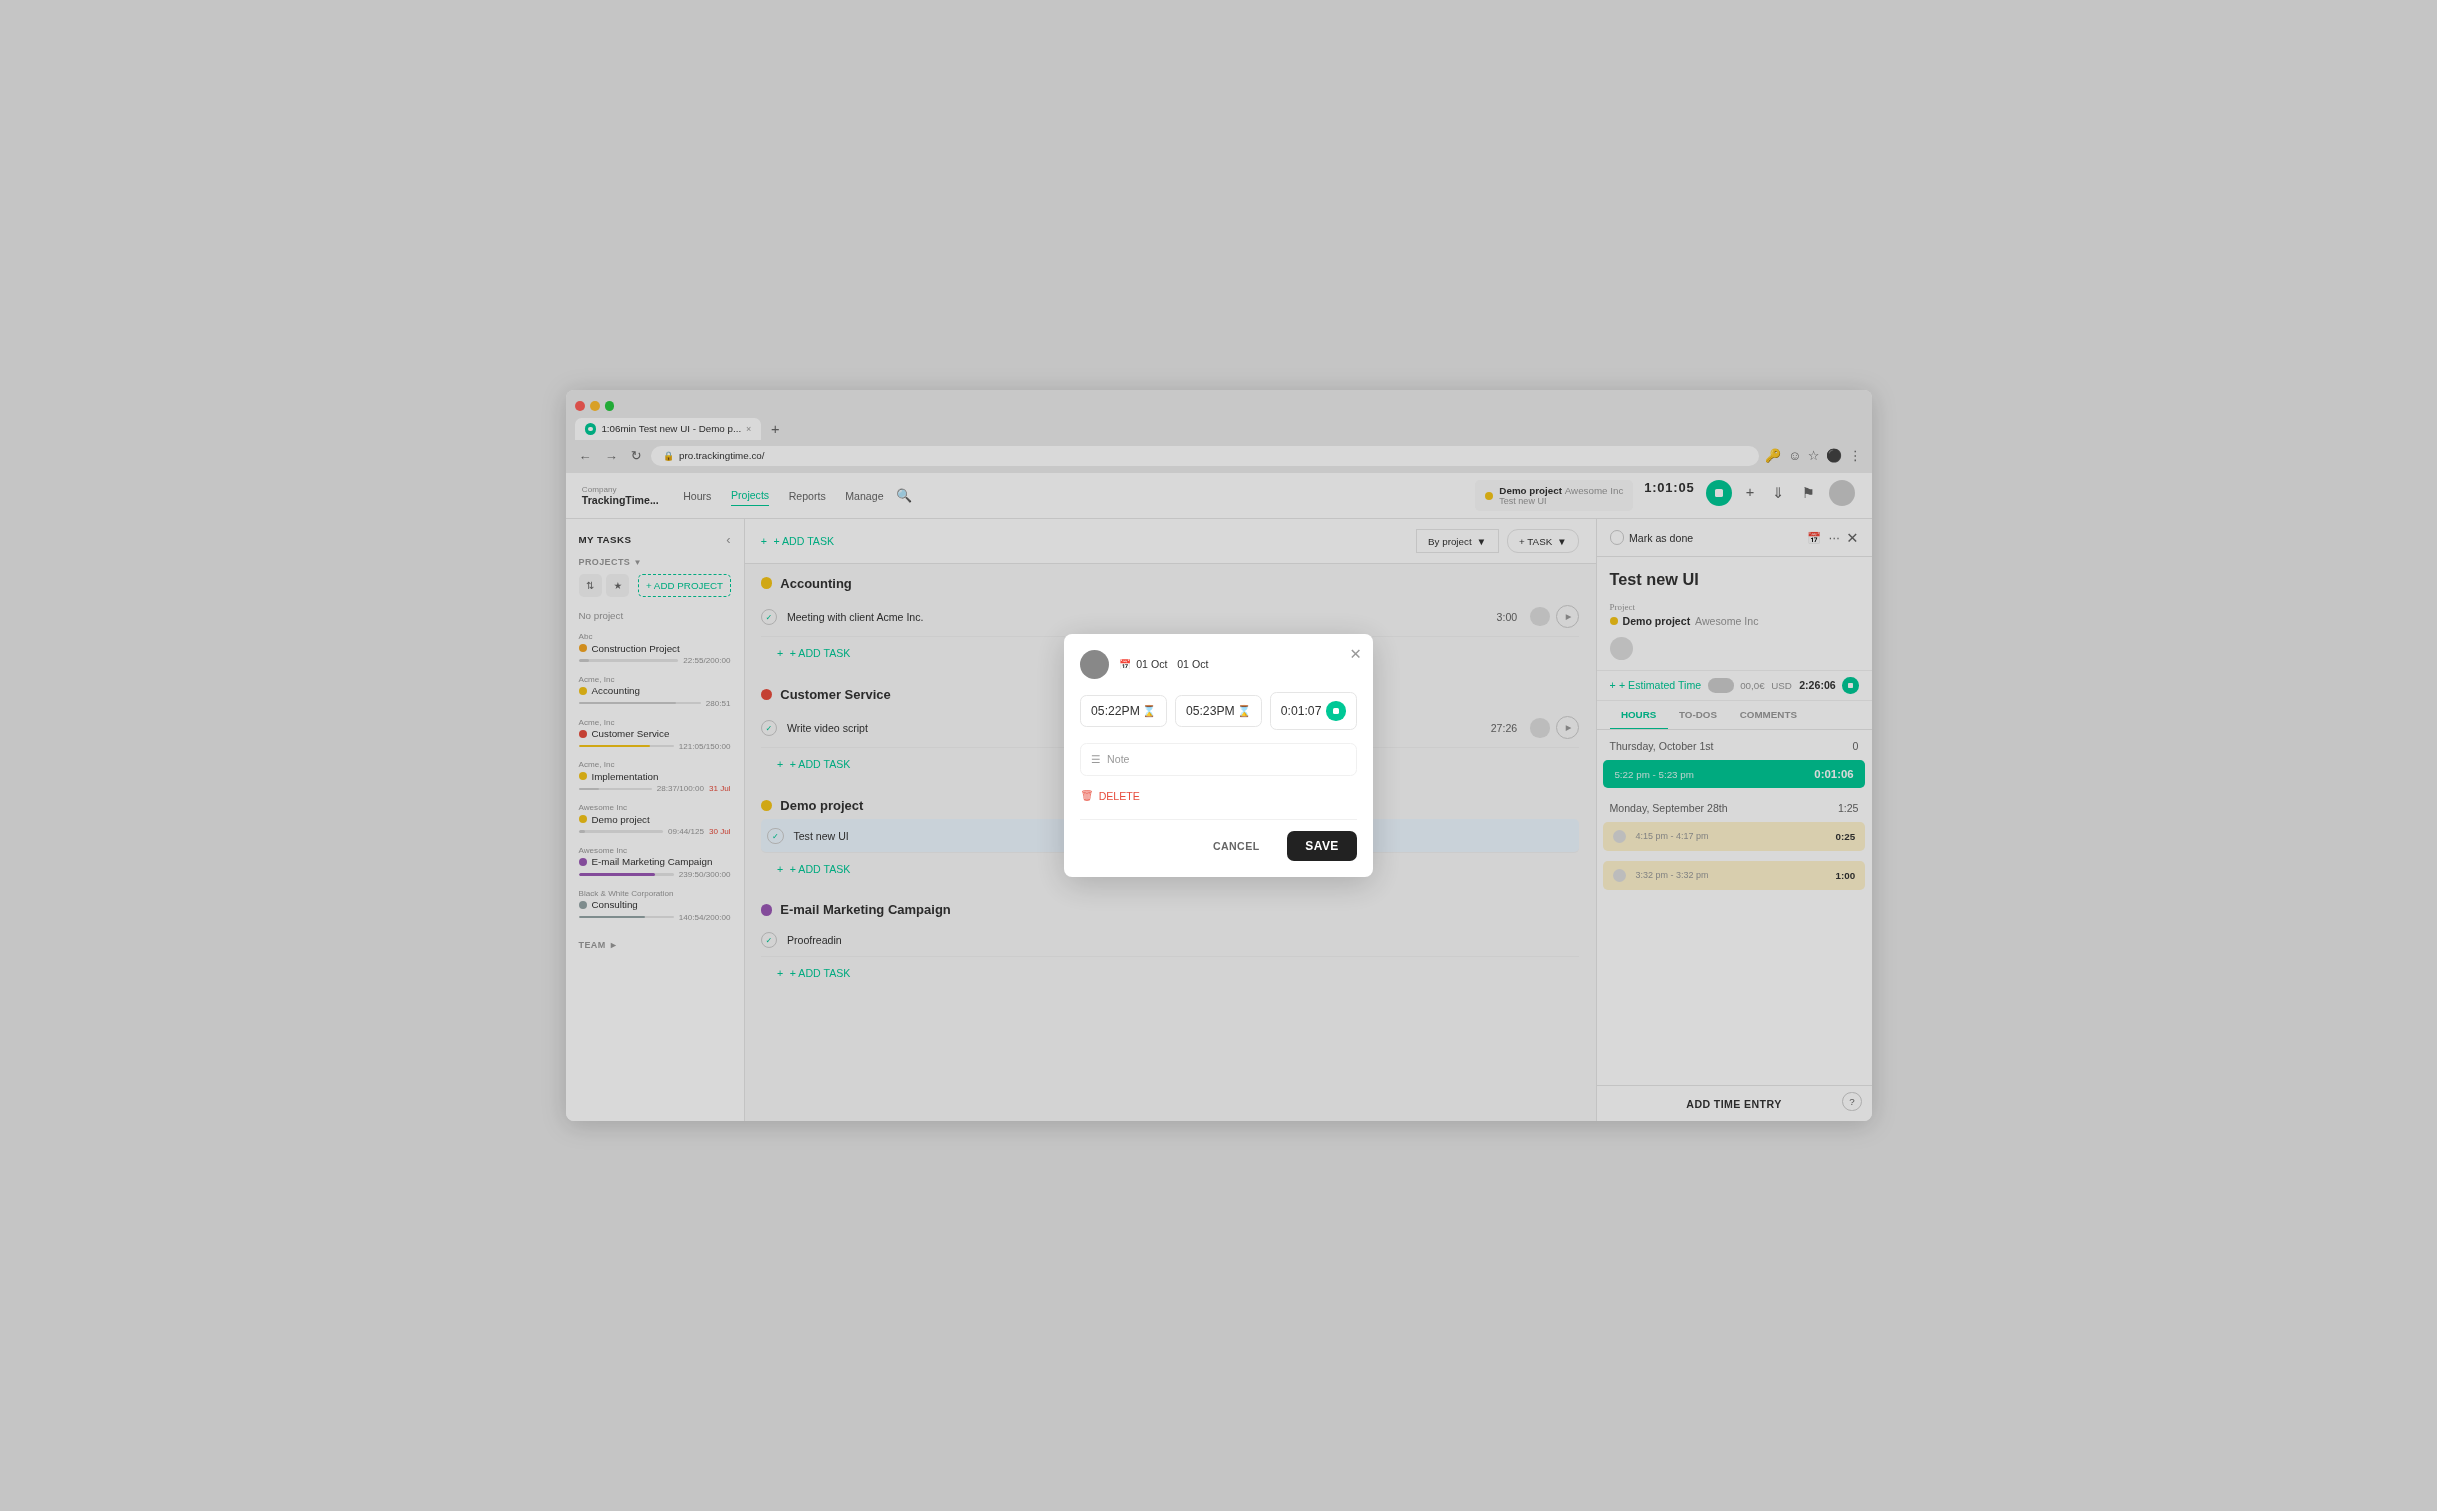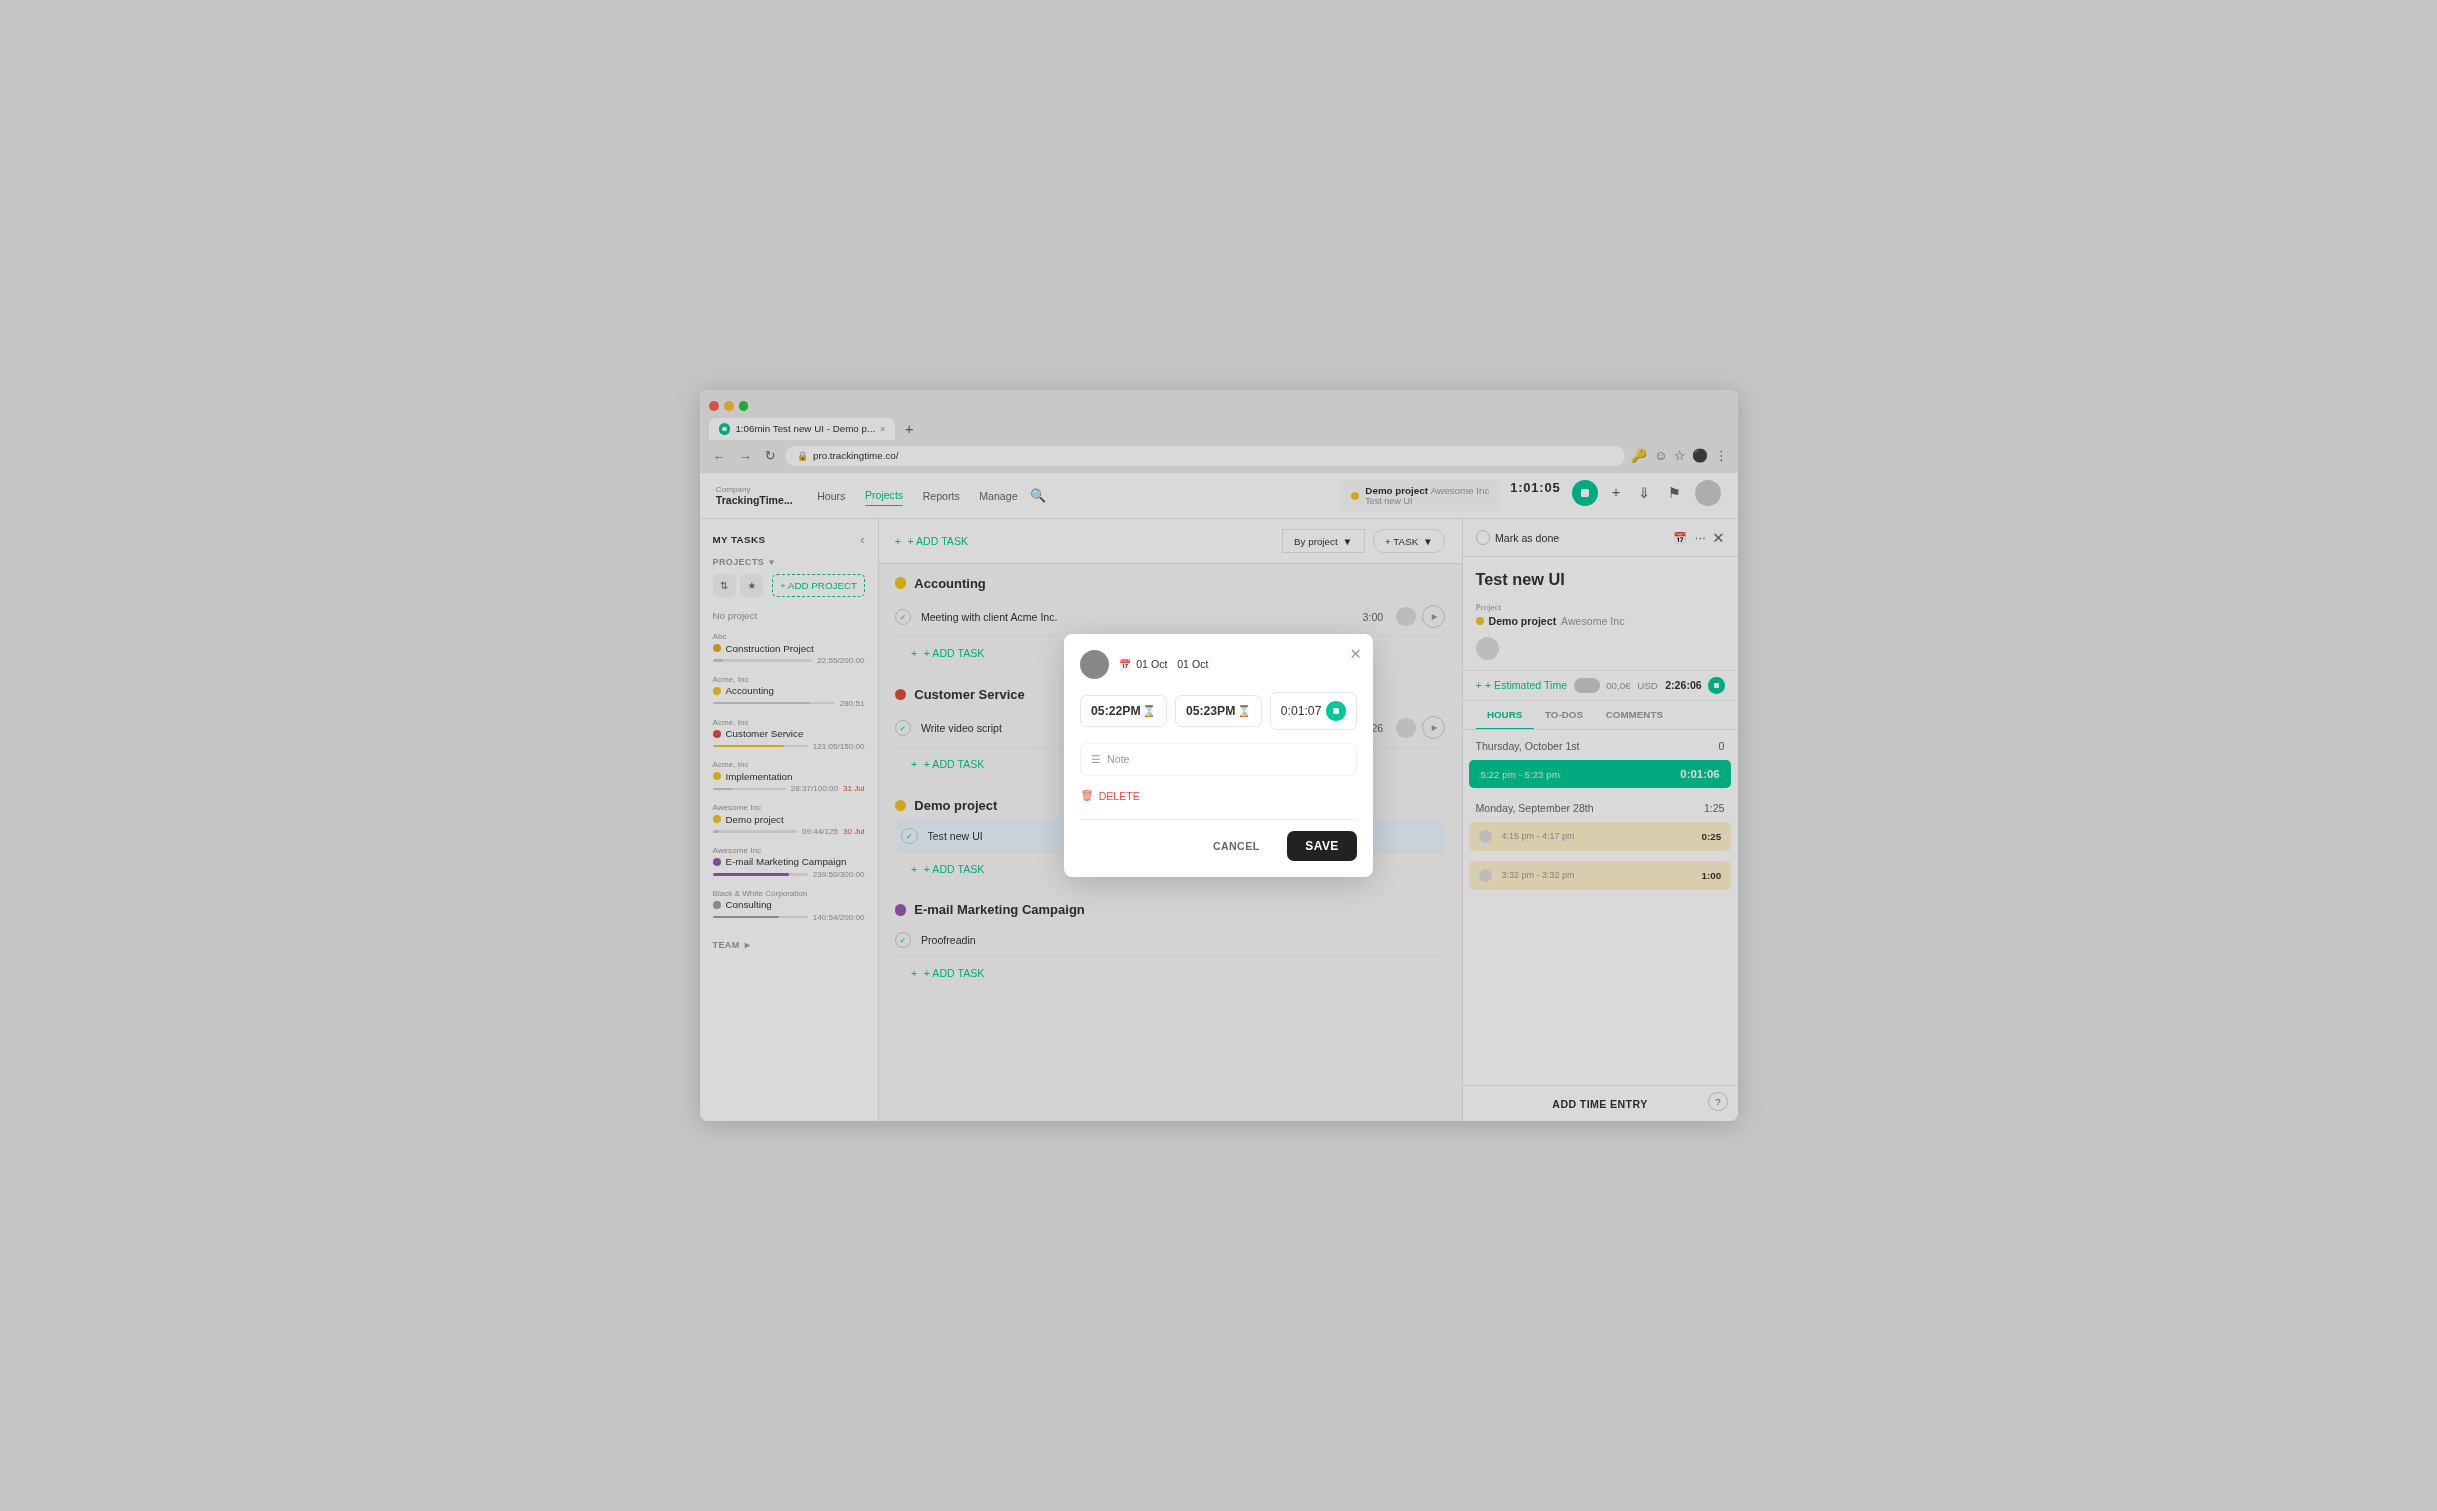--- a/index.html
+++ b/index.html
@@ -1,18 +1,18 @@
 <!DOCTYPE html>
 <html style="font-size:13px"><head>
   <meta charset="utf-8">
   <style>
     * { box-sizing: border-box; margin: 0; padding: 0; }
     body { font-family: -apple-system, BlinkMacSystemFont, 'Segoe UI', sans-serif; background: #e8e8e8; display: flex; justify-content: center; align-items: center; min-height: 100vh; }
     
-    .browser-window { width: 1038px; height: 731px; background: #fff; border-radius: 8.1px; box-shadow: 0 3.3px 26px rgba(0,0,0,0.18); overflow: hidden; display: flex; flex-direction: column; }
+    .browser-window { width: 1306px; height: 731px; background: #fff; border-radius: 8.1px; box-shadow: 0 3.3px 26px rgba(0,0,0,0.18); overflow: hidden; display: flex; flex-direction: column; }
     
     
     .browser-chrome { background: #ebebeb; padding: 6.5px 9.8px 0; }
     .browser-dots { display: flex; gap: 4.9px; padding: 4.9px 0 6.5px; }
     .dot { width: 9.8px; height: 9.8px; border-radius: 50%; }
     .dot-red { background: #ff5f57; }
     .dot-yellow { background: #febc2e; }
     .dot-green { background: #28c840; }
     .browser-tabs { display: flex; align-items: center; gap: 3.3px; }
     .browser-tab { background: #fff; border-radius: 6.5px 6.5px 0 0; padding: 4.9px 9.8px; font-size: 9.8px; color: #333; display: flex; align-items: center; gap: 4.9px; min-width: 130px; }
@@ -149,21 +149,21 @@
     
     .modal-overlay { position: fixed; top: 0; left: 0; right: 0; bottom: 0; background: rgba(0,0,0,0.15); display: flex; align-items: center; justify-content: center; z-index: 100; }
     .modal { background: #fff; border-radius: 8.1px; width: 309px; box-shadow: 0 6.5px 32.5px rgba(0,0,0,0.18); padding: 16.3px; position: relative; }
     .modal-close { position: absolute; top: 11.4px; right: 11.4px; background: none; border: none; font-size: 14.6px; color: #999; cursor: pointer; }
     .modal-row { display: flex; align-items: center; gap: 9.8px; margin-bottom: 13px; }
     .modal-avatar { width: 29px; height: 29px; background: #888; border-radius: 50%; flex-shrink: 0; }
     .modal-date-row { display: flex; gap: 9.8px; flex: 1; }
     .modal-date { display: flex; align-items: center; gap: 4.9px; font-size: 10.6px; color: #333; }
     .modal-date-icon { font-size: 9.8px; color: #999; }
     .time-fields { display: flex; gap: 8.1px; align-items: center; margin-bottom: 13px; }
-    .time-field { flex: 1; border: 0.8px solid #e5e5e5; border-radius: 6.5px; padding: 8.1px 9.8px; font-size: 12.2px; font-weight: 700; color: #333; display: flex; align-items: center; justify-content: space-between; }
+    .time-field { flex: 1; border: 0.8px solid #e5e5e5; border-radius: 6.5px; padding: 8.1px 9.8px; font-size: 12.2px; font-weight: 400; color: #333; display: flex; align-items: center; justify-content: space-between; }
     .time-field-icon { font-size: 11.4px; color: #ccc; }
     .duration-field { flex: 1; border: 0.8px solid #e5e5e5; border-radius: 6.5px; padding: 8.1px 9.8px; font-size: 12.2px; font-weight: 500; color: #333; display: flex; align-items: center; justify-content: space-between; }
     .duration-stop { width: 19.5px; height: 19.5px; background: #00c896; border-radius: 50%; display: flex; align-items: center; justify-content: center; flex-shrink: 0; }
     .duration-stop::after { content: ''; width: 6.5px; height: 6.5px; background: white; border-radius: 1.6px; }
     .note-field { border: 0.8px solid #f0f0f0; border-radius: 6.5px; padding: 9.8px; font-size: 10.6px; color: #999; margin-bottom: 13px; display: flex; align-items: center; gap: 6.5px; }
     .delete-row { display: flex; align-items: center; gap: 4.9px; color: #e74c3c; font-size: 10.6px; margin-bottom: 16.3px; cursor: pointer; }
     .modal-footer { display: flex; justify-content: flex-end; gap: 9.8px; border-top: 0.8px solid #f0f0f0; padding-top: 11.4px; }
     .cancel-btn { padding: 8.1px 18px; border: none; background: none; font-size: 10.6px; font-weight: 600; color: #666; cursor: pointer; letter-spacing: 0.4px; }
     .save-btn { padding: 8.1px 18px; border: none; background: #222; border-radius: 7px; font-size: 12px; font-weight: 600; color: #fff; cursor: pointer; letter-spacing: 0.4px; }
 

